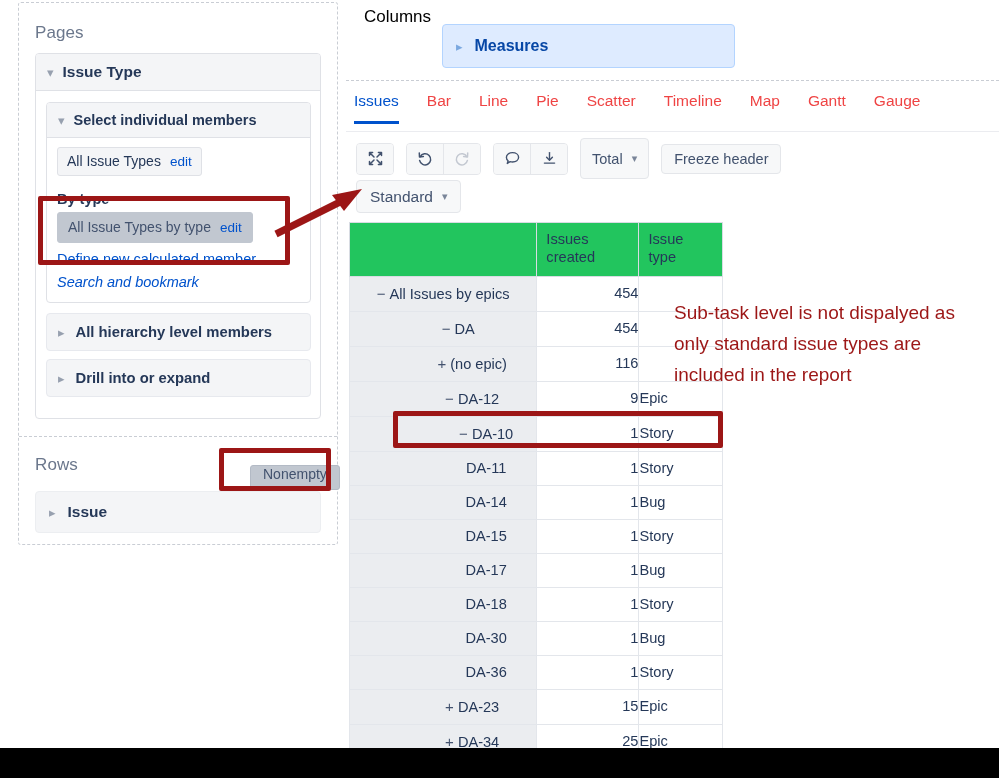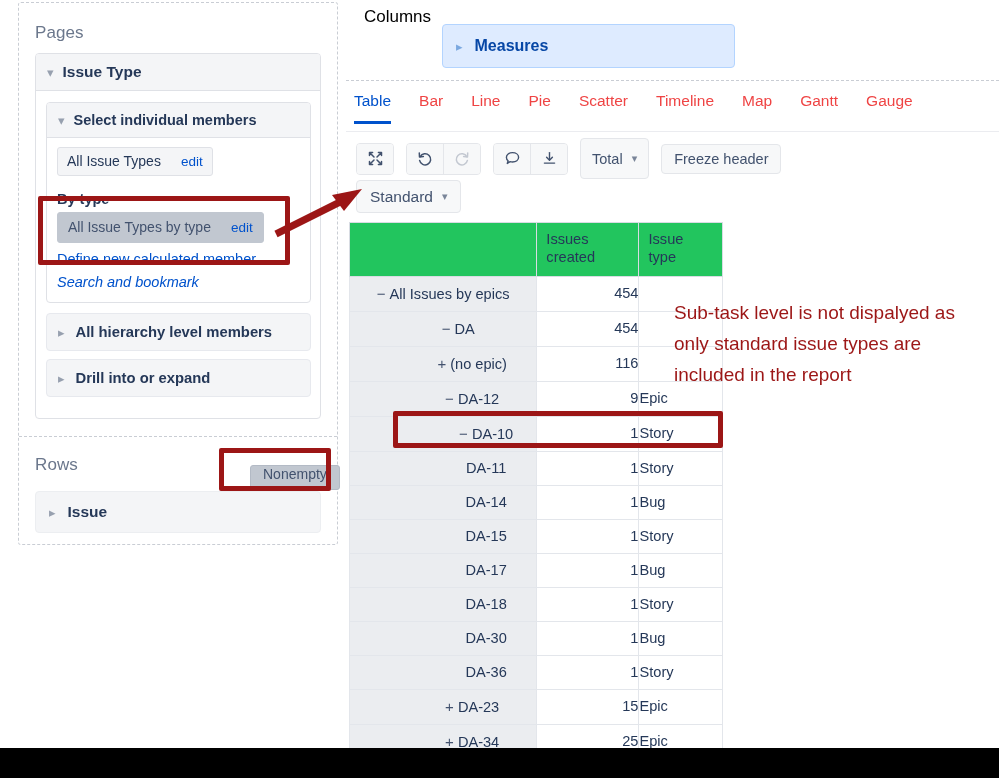--- a/index.html
+++ b/index.html
@@ -105,21 +105,21 @@
     border: 1px solid #dfe1e6;
     background: #f4f5f7;
     border-radius: 3px;
     padding: 5px 9px 6px 9px;
     font-size: 14px;
     color: #253858;
     justify-content: space-between;
   }
   .chip .edit {
     color: #0052cc;
-    margin-left: 20px;
+    margin-left: 9px;
     font-size: 13.5px;
     cursor: pointer;
   }
   #chip-all-issue-types {
     position: absolute;
     left: 10px;
     top: 44px;
   }
   .bytype-label {
     position: absolute;
@@ -541,21 +541,21 @@
 
   <div id="columns-row">
     <div id="columns-label">Columns</div>
     <div id="measures-box">
       <span class="chev-r">▸</span>
       <span class="m-label">Measures</span>
     </div>
   </div>
 
   <div id="tabs">
-      <div class="tab active">Table</div>
+      <div class="tab active">Issues</div>
       <div class="tab">Bar</div>
       <div class="tab">Line</div>
       <div class="tab">Pie</div>
       <div class="tab">Scatter</div>
       <div class="tab">Timeline</div>
       <div class="tab">Map</div>
       <div class="tab">Gantt</div>
       <div class="tab">Gauge</div>
     </div>
 </div>

